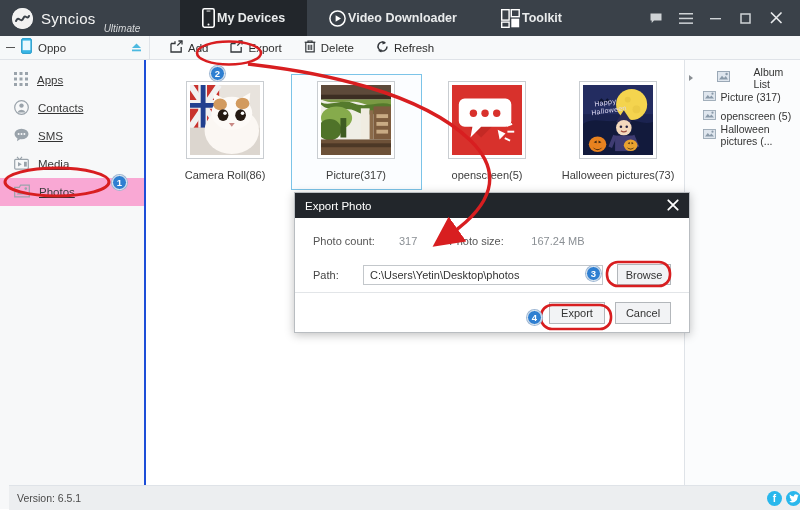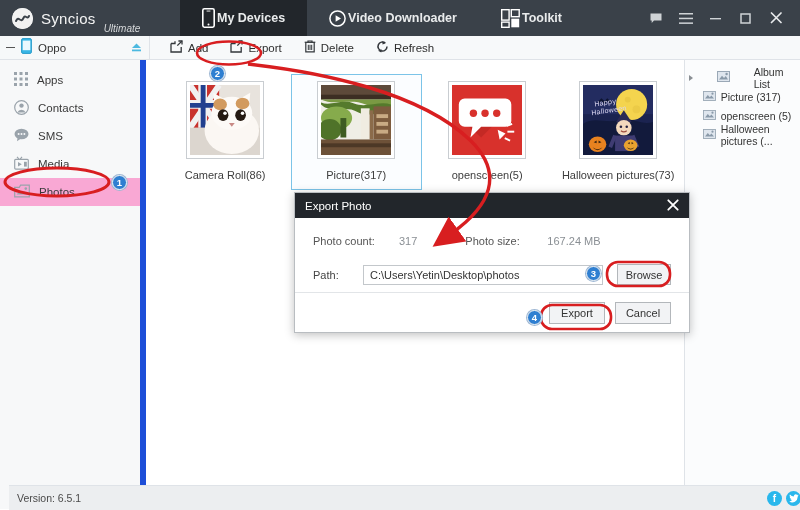--- a/index.html
+++ b/index.html
@@ -76,22 +76,22 @@
   }
   .tbtn {
     display:flex;align-items:center;gap:5px;
     padding:2px 9px; font-size:11.5px; color:#2e2e2e; cursor:pointer;
     border:1px solid transparent;
   }
 
   
   .mainrow { display:flex; height: 449px; }
   .sidebar {
-    width:150px; background:#f7f8f9; border-right:6px solid #1d4ed8;
-    padding-top:6px; position:relative;
+    width:150px; background:#f7f8f9; border-right:2px solid #1d4ed8;
+    padding-top:6px; position:relative;text-decoration:underline;
   }
   .sitem {
     display:flex; align-items:center; gap:9px;
     height:28px; padding-left:14px; font-size:11.5px; color:#3a3a3a;
     cursor:pointer;
   }
   .sitem.sel { background:#f9a8d4; }
 
   .content {
     flex:1; background:#ffffff; position:relative;
@@ -142,21 +142,21 @@
   .dlg-title {
     height:25px; background:#22262b; color:#fff;
     display:flex; align-items:center; padding:0 8px 0 10px;
     font-size:11.5px;
   }
   .dlg-x { margin-left:auto; cursor:pointer; font-size:14px; line-height:1; padding:0 2px;}
   .dlg-body { padding:17px 18px 0 18px; }
   .inforow { display:flex; align-items:center; font-size:11px; color:#555; }
   .inforow .lab { width:86px; }
   .inforow .val { color:#8a8f94; }
-  .inforow .lab2 { width:82px; margin-left:48px;}
+  .inforow .lab2 { width:82px; margin-left:32px;}
   .pathrow { display:flex; align-items:center; margin-top:17px; }
   .pathrow .plab { width:50px; font-size:11px; color:#444; }
   .pinput {
     flex:1; height:20px; border:1px solid #c3c7cb; background:#fff;
     font-size:11px; color:#333; padding:0 6px; outline:none;
     font-family:"Liberation Sans",sans-serif;
   }
   .browse {
     width:54px;height:21px;margin-left:14px;
     border:1px solid #b3b7bb; background:#f2f3f5;

